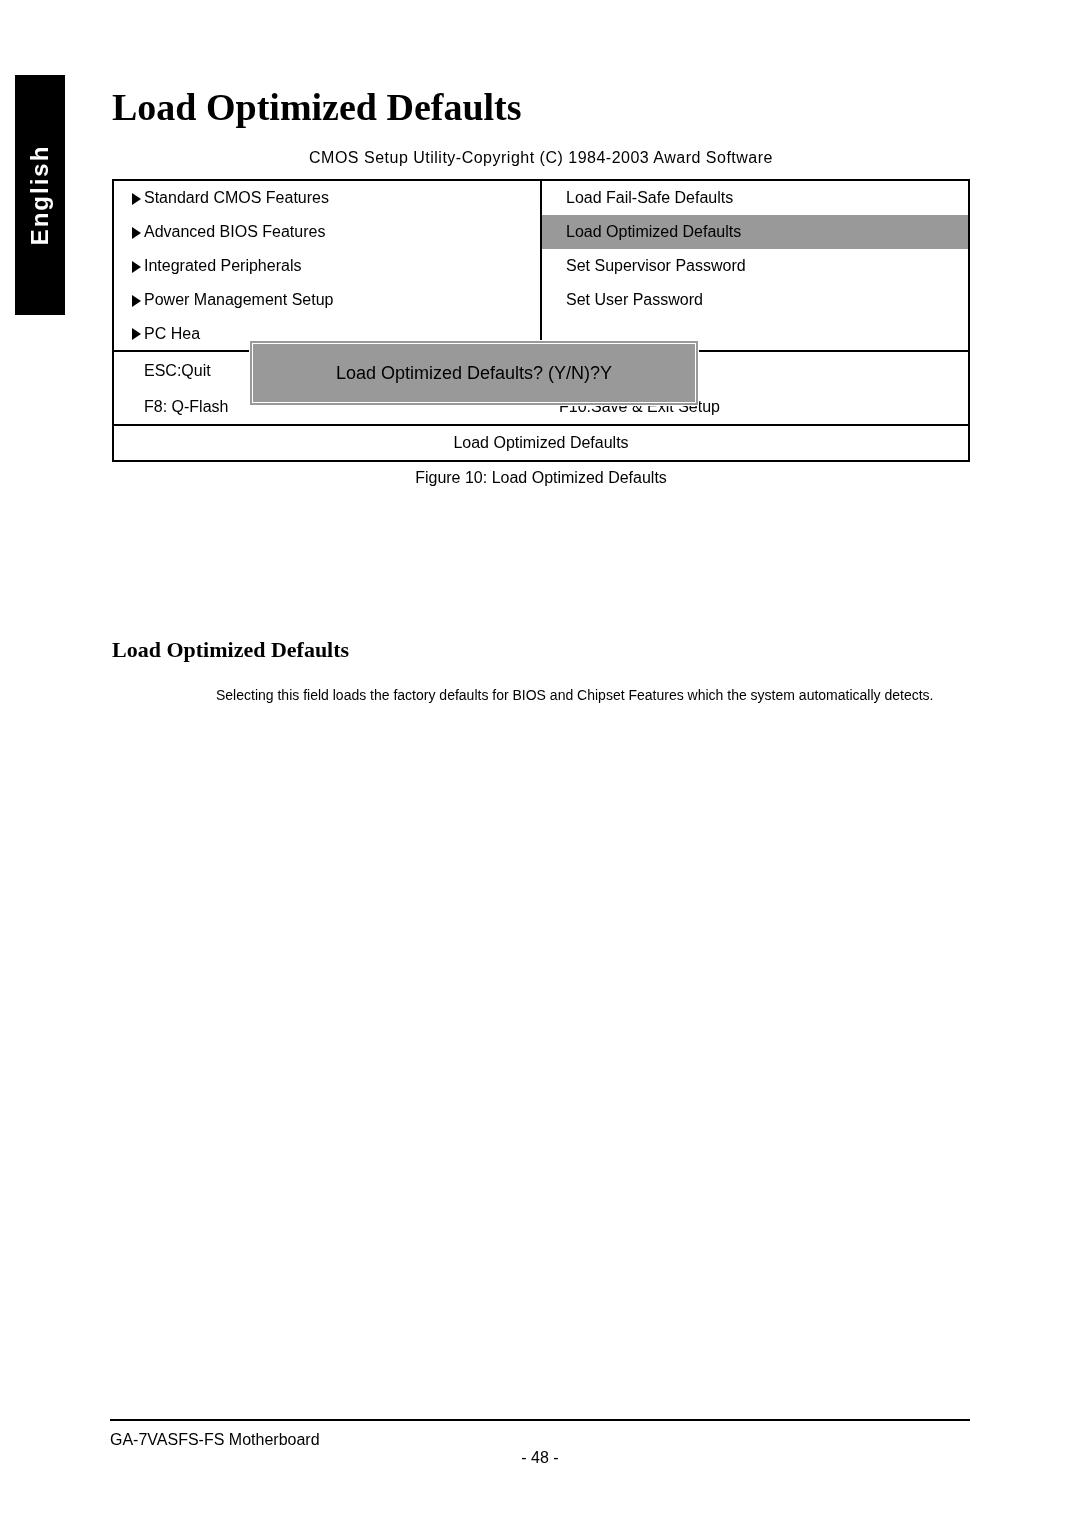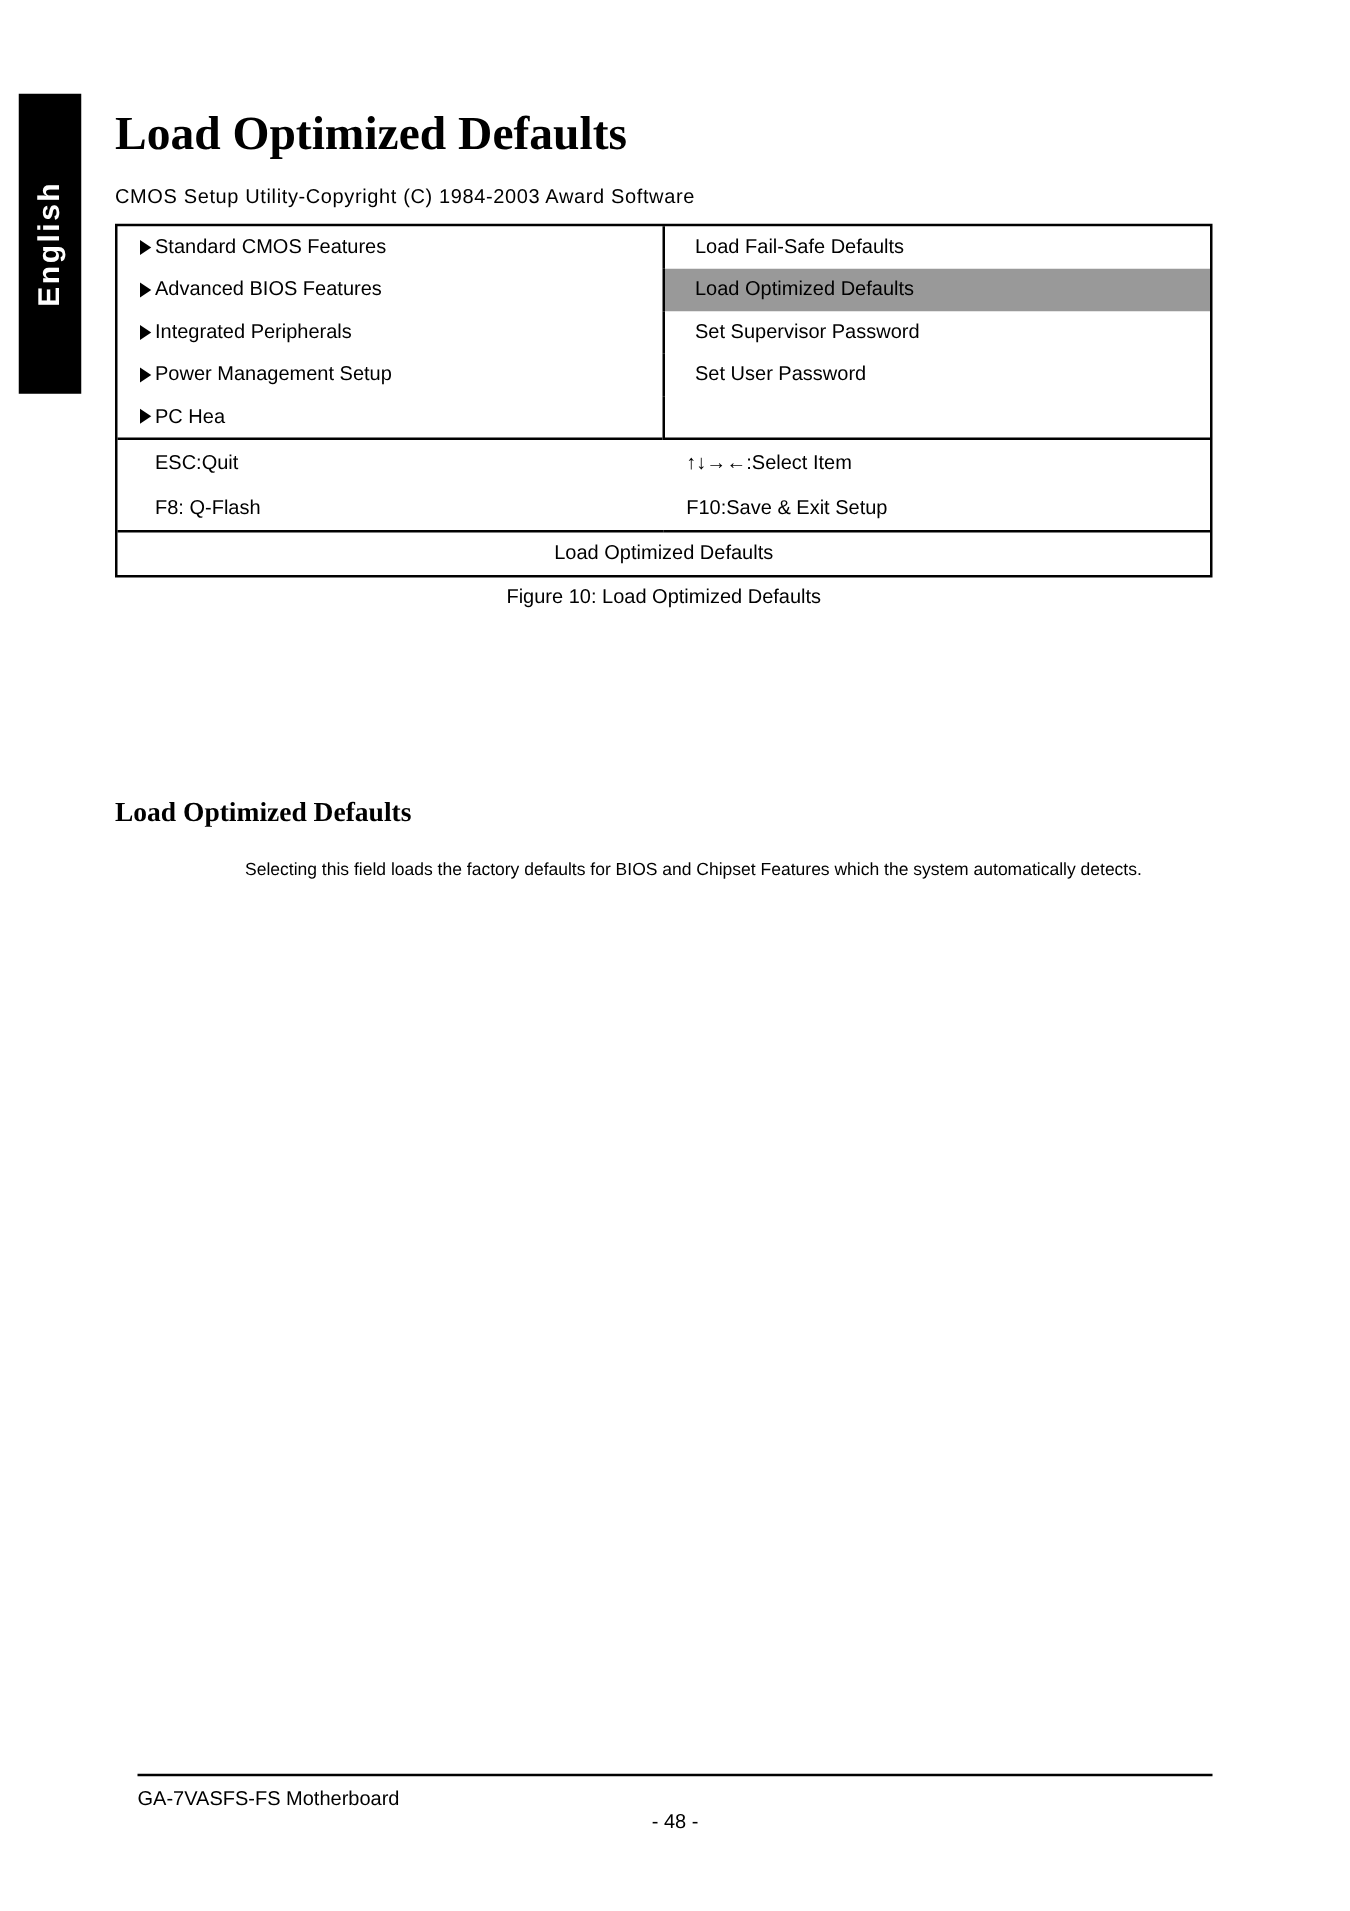--- a/index.html
+++ b/index.html
@@ -28,32 +28,32 @@
     }
     .language-tab span {
       transform: rotate(-90deg);
       font-size: 24px;
       font-weight: bold;
       letter-spacing: 2px;
       white-space: nowrap;
     }
     .content {
       position: absolute;
-      left: 92px;
+      left: 112px;
       top: 85px;
       right: 110px;
     }
     .page-title {
       font-family: "Times New Roman", Times, serif;
       font-size: 38px;
       font-weight: bold;
       margin-bottom: 20px;
     }
     .bios-caption {
-      text-align: left;
+      text-align: center;
       font-size: 16px;
       margin-bottom: 12px;
       letter-spacing: 0.5px;
     }
     .bios-box {
       border: 2px solid #000;
       position: relative;
     }
     .bios-table {
       width: 100%;
@@ -220,20 +220,23 @@
         <td>
           <span>F10:Save &amp; Exit Setup</span>
         </td>
       </tr>
       <tr class="status-row">
         <td colspan="2">Load Optimized Defaults</td>
       </tr>
     </tbody>
       </table>
 
+    <div class="dialog-box">
+      <span>Load Optimized Defaults? (Y/N)?Y</span>
+    </div>
   </div>
 
   <div class="figure-caption">Figure 10: Load Optimized Defaults</div>
 
   <h2 class="section-title">Load Optimized Defaults</h2>
   <p class="body-text">Selecting this field loads the factory defaults for BIOS and Chipset Features which the system automatically detects.</p>
 </div>
 
 <div class="footer">
   <div class="footer-left">GA-7VASFS-FS Motherboard</div>

